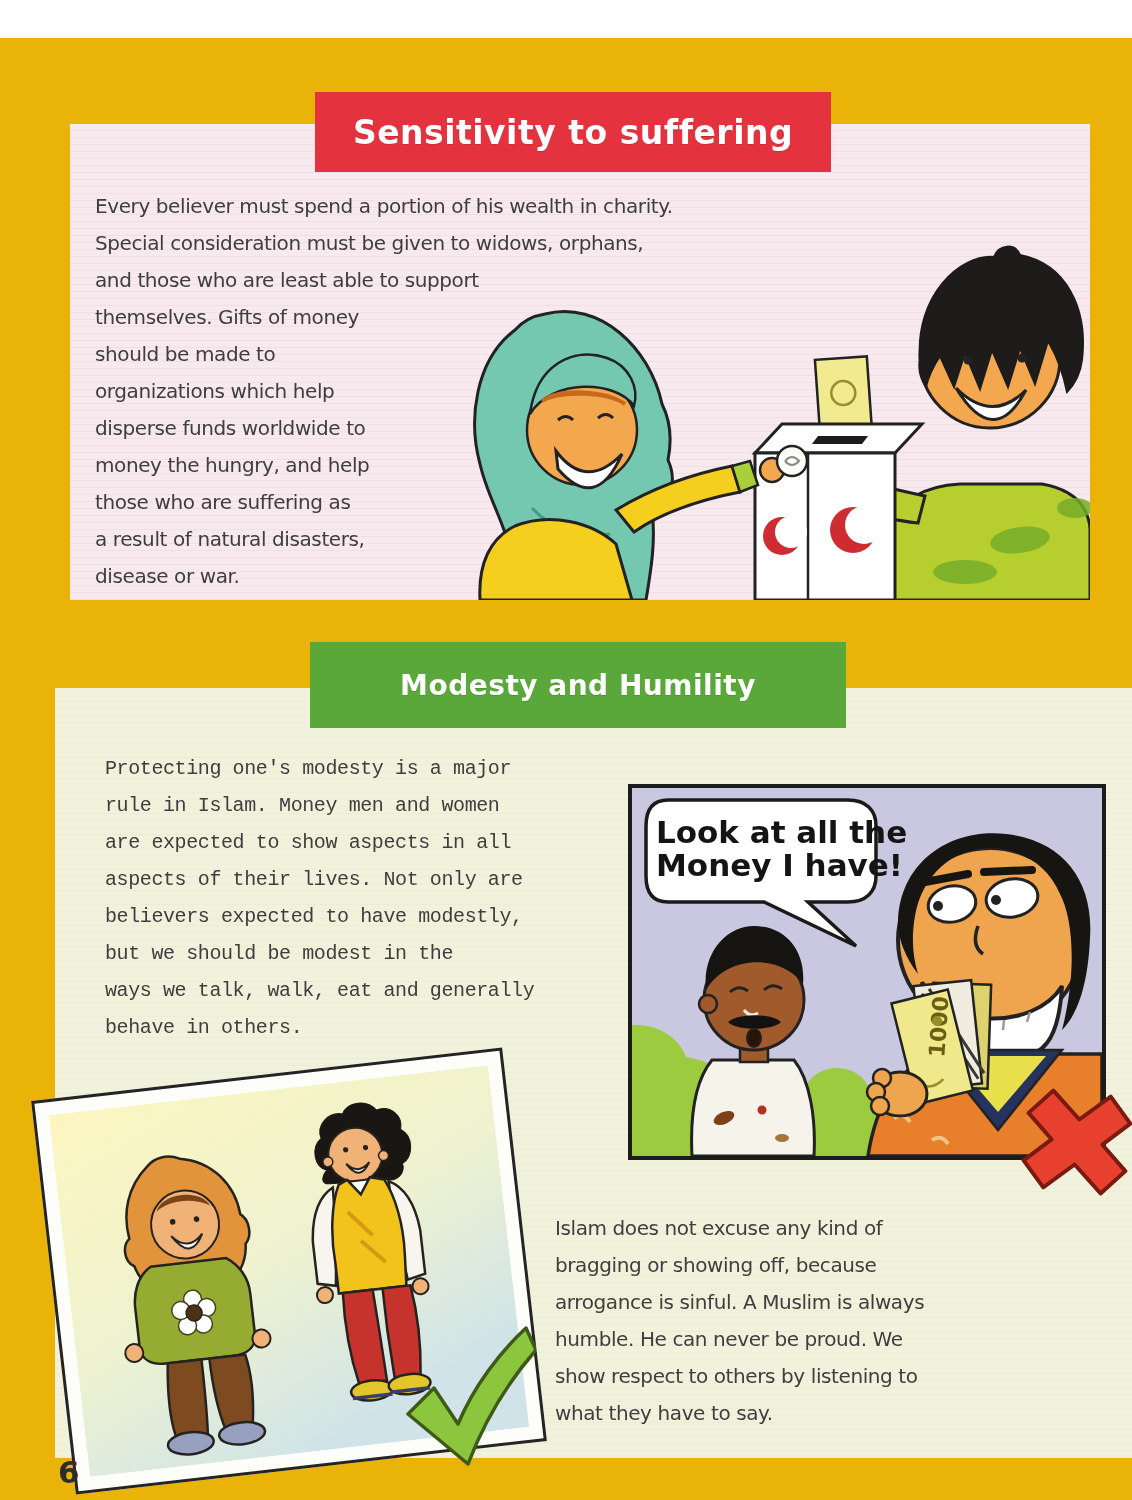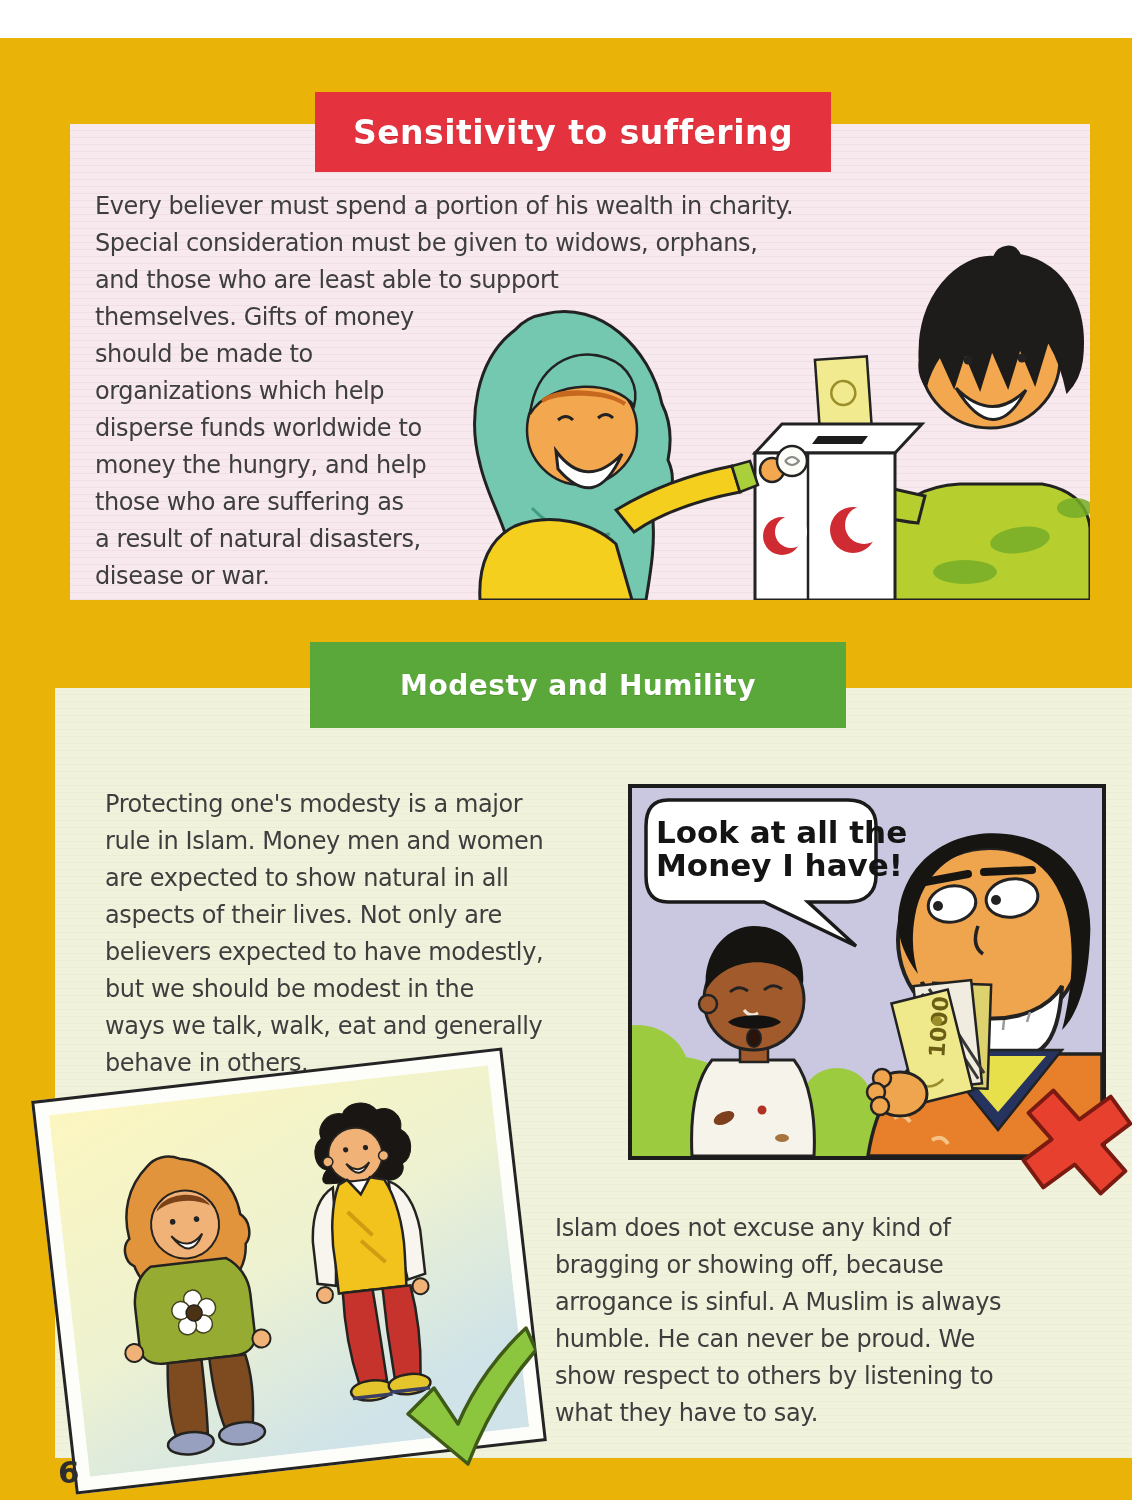--- a/index.html
+++ b/index.html
@@ -21,24 +21,24 @@
   }
   
   .banner{
     position:absolute; display:flex; align-items:center; justify-content:center;
     color:#fff; font-weight:bold; z-index:3; letter-spacing:0.5px;
     text-shadow:0 1px 0 rgba(0,0,0,0.12);
   }
   .banner-charity{left:315px; top:54px; width:516px; height:80px; background:var(--charity-banner,#e4333f); font-size:33px;}
   .banner-modesty{left:310px; top:604px; width:536px; height:86px; background:var(--modesty-banner,#5ba83a); font-size:28px;}
   
-  .bodytext{position:absolute; color:var(--text,#3e3e3e); font-size:24px; line-height:37px; letter-spacing:-0.4px; z-index:2;}
+  .bodytext{position:absolute; color:var(--text,#3e3e3e); font-size:20px; line-height:37px; letter-spacing:-0.4px; z-index:2;}
   .bodytext .tline{white-space:nowrap;}
   .para-charity{left:95px; top:150px;}
-  .para-modesty{left:105px; top:748px;}
+  .para-modesty{left:105px; top:712px;font-family:Liberation Mono, monospace;}
   .para-humility{left:555px; top:1172px;}
   .page-number{position:absolute; left:58px; top:1416px; font-size:31px; font-weight:bold; color:#2d2d2d; z-index:3;}
   
   .illo-charity{position:absolute; left:350px; top:84px; width:670px; height:392px; z-index:1;}
   .comic{
     position:absolute; left:628px; top:746px; width:478px; height:376px;
     border:4px solid #1c1c1c; box-sizing:border-box; background:var(--comic-sky,#c9c8e0);
     overflow:hidden; z-index:2;
   }
   .comic svg{display:block;}
@@ -142,21 +142,21 @@
       <div class="tline">disease or war.</div>
     </div>
 
   <div class="panel panel-modesty"></div>
   <div class="banner banner-modesty">
     <span>Modesty and Humility</span>
   </div>
   <div class="bodytext para-modesty">
       <div class="tline">Protecting one's modesty is a major</div>
       <div class="tline">rule in Islam. Money men and women</div>
-      <div class="tline">are expected to show natural in all</div>
+      <div class="tline">are expected to show aspects in all</div>
       <div class="tline">aspects of their lives. Not only are</div>
       <div class="tline">believers expected to have modestly,</div>
       <div class="tline">but we should be modest in the</div>
       <div class="tline">ways we talk, walk, eat and generally</div>
       <div class="tline">behave in others.</div>
     </div>
 
   <div class="comic">
     <svg width="470" height="368" viewBox="0 0 470 368">
 

